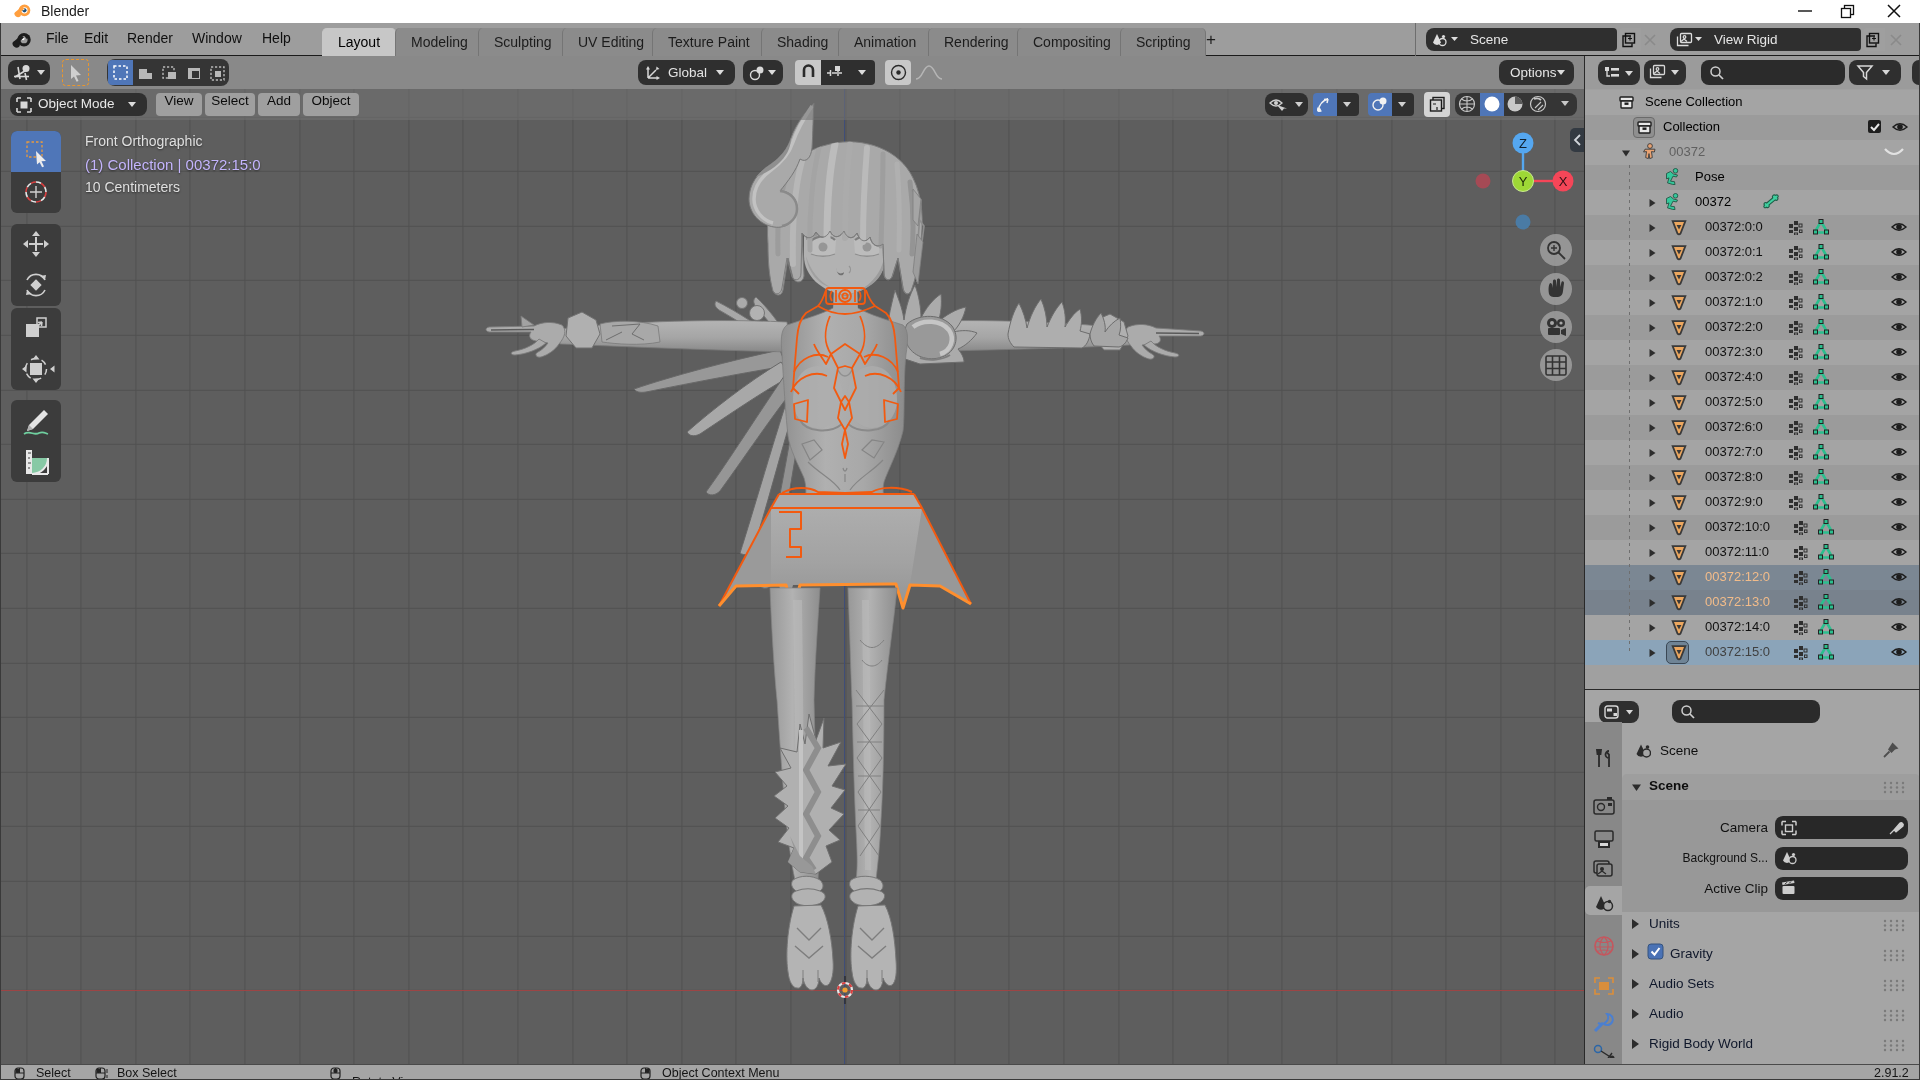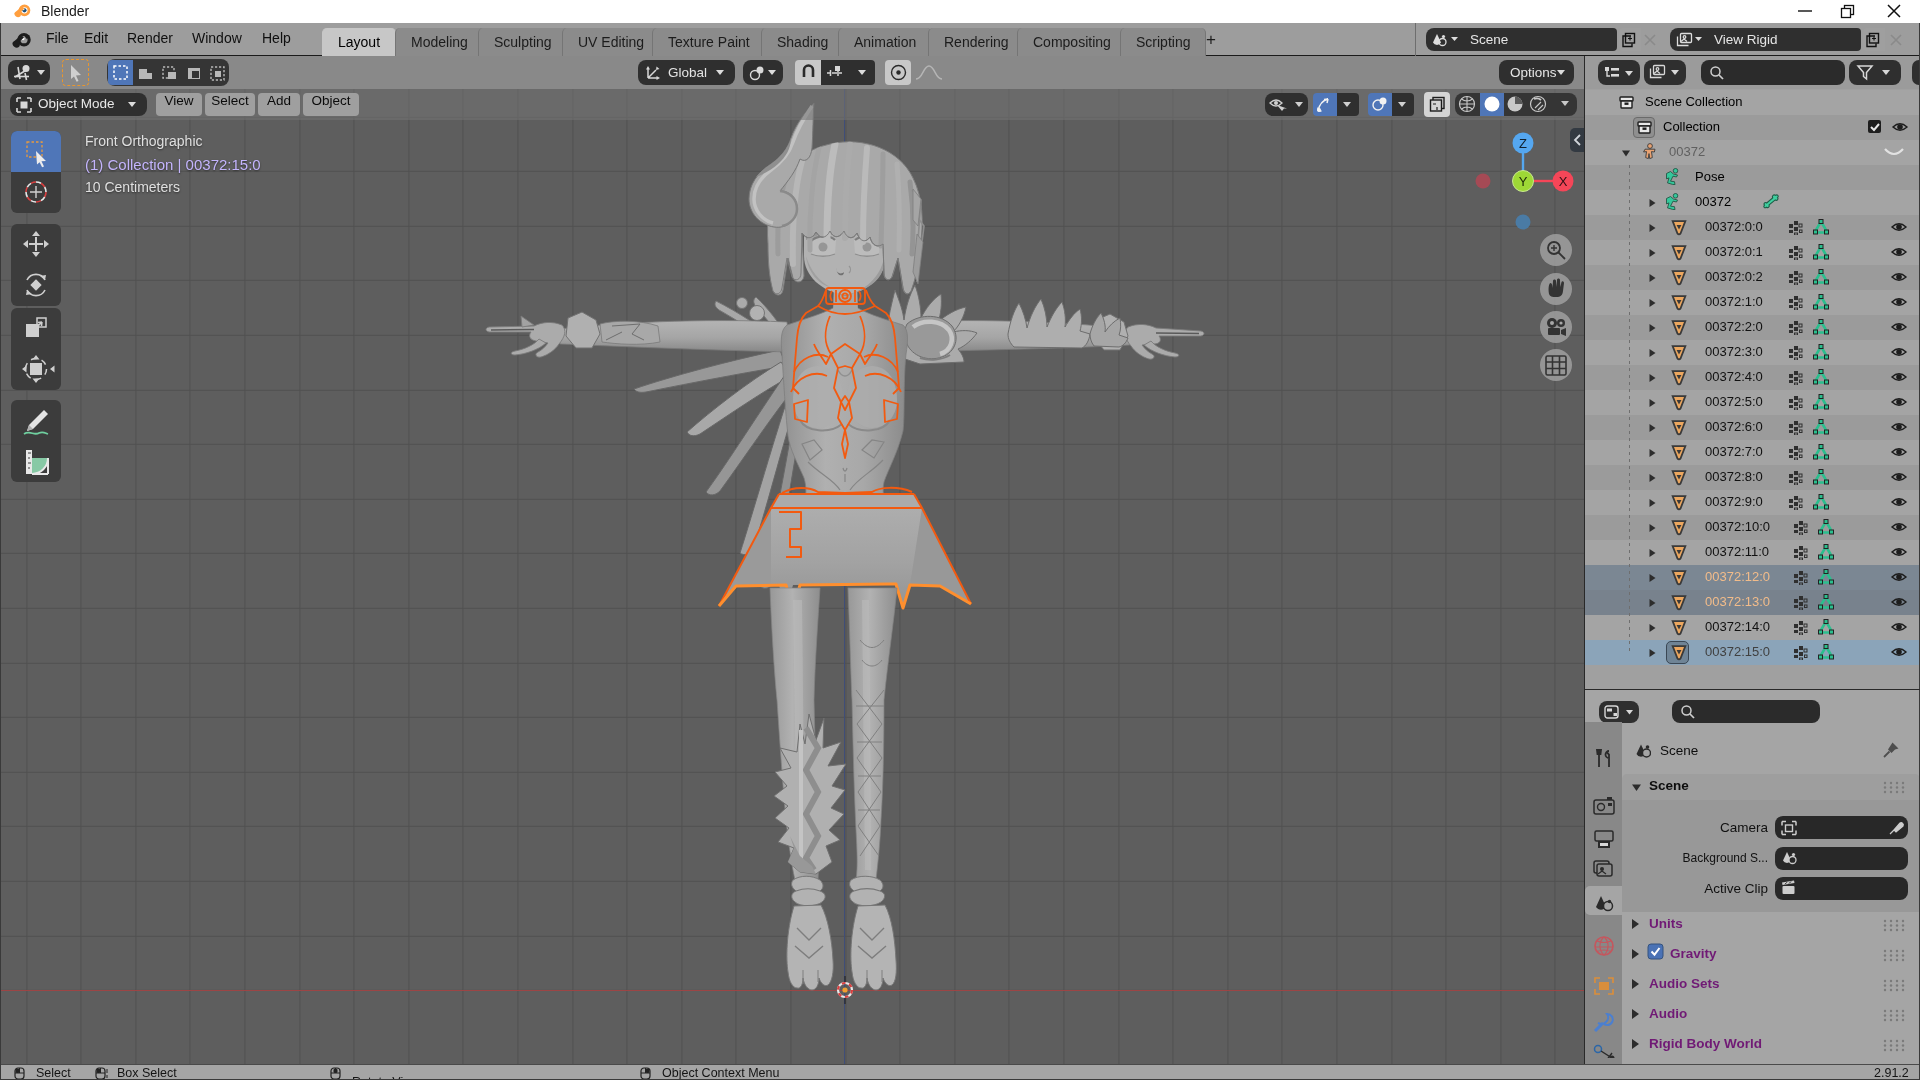--- a/index.html
+++ b/index.html
@@ -28,21 +28,21 @@
 
 #outliner { left:1585px; top:89px; width:335px; height:601px; background:#a0a0a0; overflow:hidden; font-size:13px; }
 .orow { position:absolute; left:0; width:335px; height:25px; line-height:25px; color:#111; white-space:nowrap; }
 
 #props { left:1585px; top:690px; width:335px; height:374px; background:#a5a5a5; overflow:hidden; }
 #ptabs { position:absolute; left:0; top:32px; width:37px; height:342px; background:#888888; }
 
 #statusbar { left:0; top:1064px; width:1920px; height:16px; background:#a5a5a5; border-top:1px solid #4a4a4a; color:#141414; font-size:12.5px; }
 .sep { position:absolute; background:#292929; }
 .pcaret { width:0;height:0;border-top:5px solid transparent;border-bottom:5px solid transparent;border-left:7px solid #2c2c2c; }
-.plabel { color:#701a75;font-size:13.5px;font-weight:bold; }
+.plabel { color:#0f172a;font-size:13.5px;font-weight:normal; }
 </style>
 </head>
 <body>
 <svg width="0" height="0" style="position:absolute">
   <defs>
     <g id="i-scene">
         <path d="M5 2 L9 10.5 a4.5 4.5 0 0 1 -8 0 Z"></path>
         <circle cx="10.5" cy="10" r="3.5" fill="none" stroke="#ddd" stroke-width="1.3"></circle>
         <circle cx="11.5" cy="4.5" r="1.6"></circle>
       </g>

